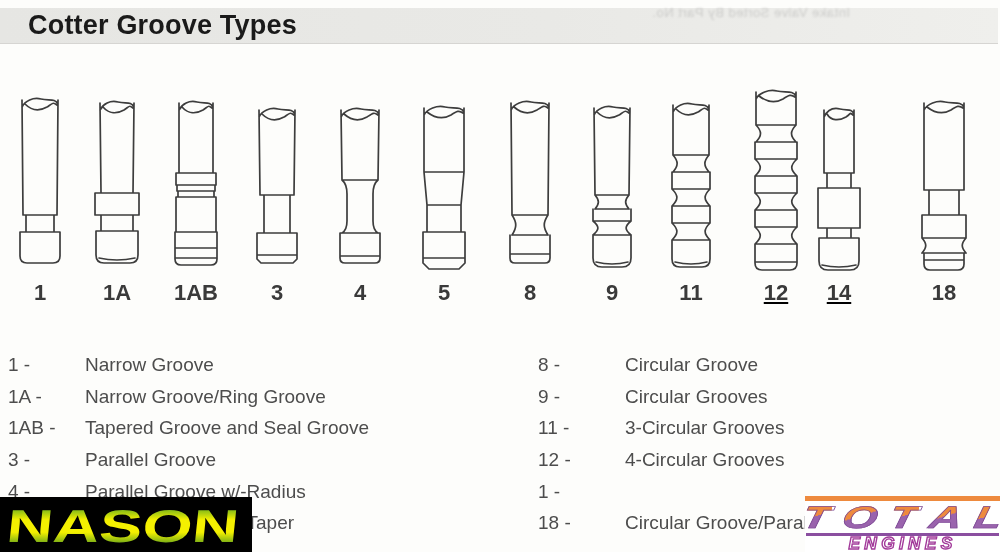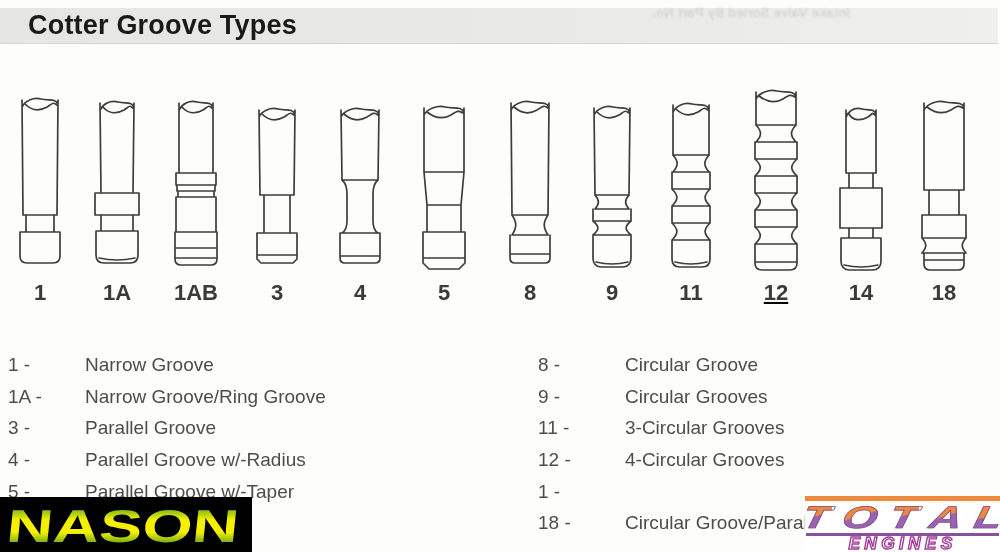--- a/index.html
+++ b/index.html
@@ -132,21 +132,21 @@
         <path d="M14 24 C17 18 25 14 33 16 C41 18 47 15 50 21 M17 21 C24 28 32 28 39 24 C45 20 45 19 49 22 M14 17 L14 67 M50 17 L50 67 M14 67 L50 67 M14 84 L50 84 M14 67 C19.5 73.46 19.5 77.54 14 84 M50 67 C44.5 73.46 44.5 77.54 50 84 M13 84 L13 101 M51 84 L51 101 M13 101 L51 101 M13 118 L51 118 M13 101 C19.5 107.46 19.5 111.54 13 118 M51 101 C44.5 107.46 44.5 111.54 51 118 M13 118 L13 135 M51 118 L51 135 M13 135 L51 135 M13 152 L51 152 M13 135 C19.5 141.46 19.5 145.54 13 152 M51 135 C44.5 141.46 44.5 145.54 51 152 M13 152 L13 171 Q13 179 21 179 L43 179 Q51 179 51 171 L51 152 M16 174 Q32 178 48 174 " fill="none" stroke="#3d3d3d" stroke-width="1.7" stroke-linecap="round"></path>
       </svg>
       <div class="lbl">11</div>
     </div>
     <div class="fig" style="left: 744px; text-decoration: underline;">
       <svg width="64" height="190" viewBox="0 0 64 190">
         <path d="M12 11 C15 5 25 1 33 3 C41 5 49 2 52 8 M15 8 C24 15 32 15 39 11 C45 7 47 6 51 9 M12 4 L12 37 M52 4 L52 37 M12 37 L52 37 M12 54 L52 54 M12 37 C18 43.46 18 47.54 12 54 M52 37 C46 43.46 46 47.54 52 54 M11 54 L11 71 M53 54 L53 71 M11 71 L53 71 M11 88 L53 88 M11 71 C18 77.46 18 81.54 11 88 M53 71 C46 77.46 46 81.54 53 88 M11 88 L11 105 M53 88 L53 105 M11 105 L53 105 M11 122 L53 122 M11 105 C18 111.46 18 115.54 11 122 M53 105 C46 111.46 46 115.54 53 122 M11 122 L11 139 M53 122 L53 139 M11 139 L53 139 M11 156 L53 156 M11 139 C18 145.46 18 149.54 11 156 M53 139 C46 145.46 46 149.54 53 156 M11 156 L11 175 Q11 182 18 182 L46 182 Q53 182 53 175 L53 156 M11 174 L53 174 " fill="none" stroke="#3d3d3d" stroke-width="1.7" stroke-linecap="round"></path>
       </svg>
       <div class="lbl">12</div>
     </div>
-    <div class="fig" style="left: 829px;">
+    <div class="fig" style="left: 807px; text-decoration: underline;">
       <svg width="64" height="190" viewBox="0 0 64 190">
         <path d="M17 29 C20 23 25 19 33 21 C41 23 44 20 47 26 M20 26 C24 33 32 33 39 29 C45 25 42 24 46 27 M17 22 L17 85 M47 22 L47 85 M17 85 L47 85 M20 85 L20 100 M44 85 L44 100 M11 100 L53 100 M11 100 L11 140 M53 100 L53 140 M11 140 L53 140 M20 140 L20 150 M44 140 L44 150 M12 150 L52 150 M12 150 L12 173 Q12 182 21 182 L43 182 Q52 182 52 173 L52 150 M15 177 Q32 181 49 177 " fill="none" stroke="#3d3d3d" stroke-width="1.7" stroke-linecap="round"></path>
       </svg>
       <div class="lbl">14</div>
     </div>
     <div class="fig" style="left: 912px;">
       <svg width="64" height="190" viewBox="0 0 64 190">
         <path d="M12 22 C15 16 25 12 33 14 C41 16 49 13 52 19 M15 19 C24 26 32 26 39 22 C45 18 47 17 51 20 M12 15 L12 102 M52 15 L52 102 M12 102 L52 102 M17 102 L17 127 M47 102 L47 127 M10 127 L54 127 M10 127 L10 150 M54 127 L54 150 M10 150 L54 150 M10 165 L54 165 M10 150 C15 155.7 15 159.3 10 165 M54 150 C49 155.7 49 159.3 54 165 M12 165 L12 176 Q12 182 18 182 L46 182 Q52 182 52 176 L52 165 M12 172 L52 172 " fill="none" stroke="#3d3d3d" stroke-width="1.7" stroke-linecap="round"></path>
       </svg>
       <div class="lbl">18</div>
@@ -154,20 +154,24 @@
   </div>
 
 <div id="legend-left" class="legend-col">
     <div class="lrow">
       <span class="lnum">1 -</span>
       <span class="ldesc">Narrow Groove</span>
     </div>
     <div class="lrow">
       <span class="lnum">1A -</span>
       <span class="ldesc">Narrow Groove/Ring Groove</span>
+    </div>
+    <div class="lrow">
+      <span class="lnum">1AB -</span>
+      <span class="ldesc">Tapered Groove and Seal Groove</span>
     </div>
     <div class="lrow">
       <span class="lnum">3 -</span>
       <span class="ldesc">Parallel Groove</span>
     </div>
     <div class="lrow">
       <span class="lnum">4 -</span>
       <span class="ldesc">Parallel Groove w/-Radius</span>
     </div>
     <div class="lrow">

